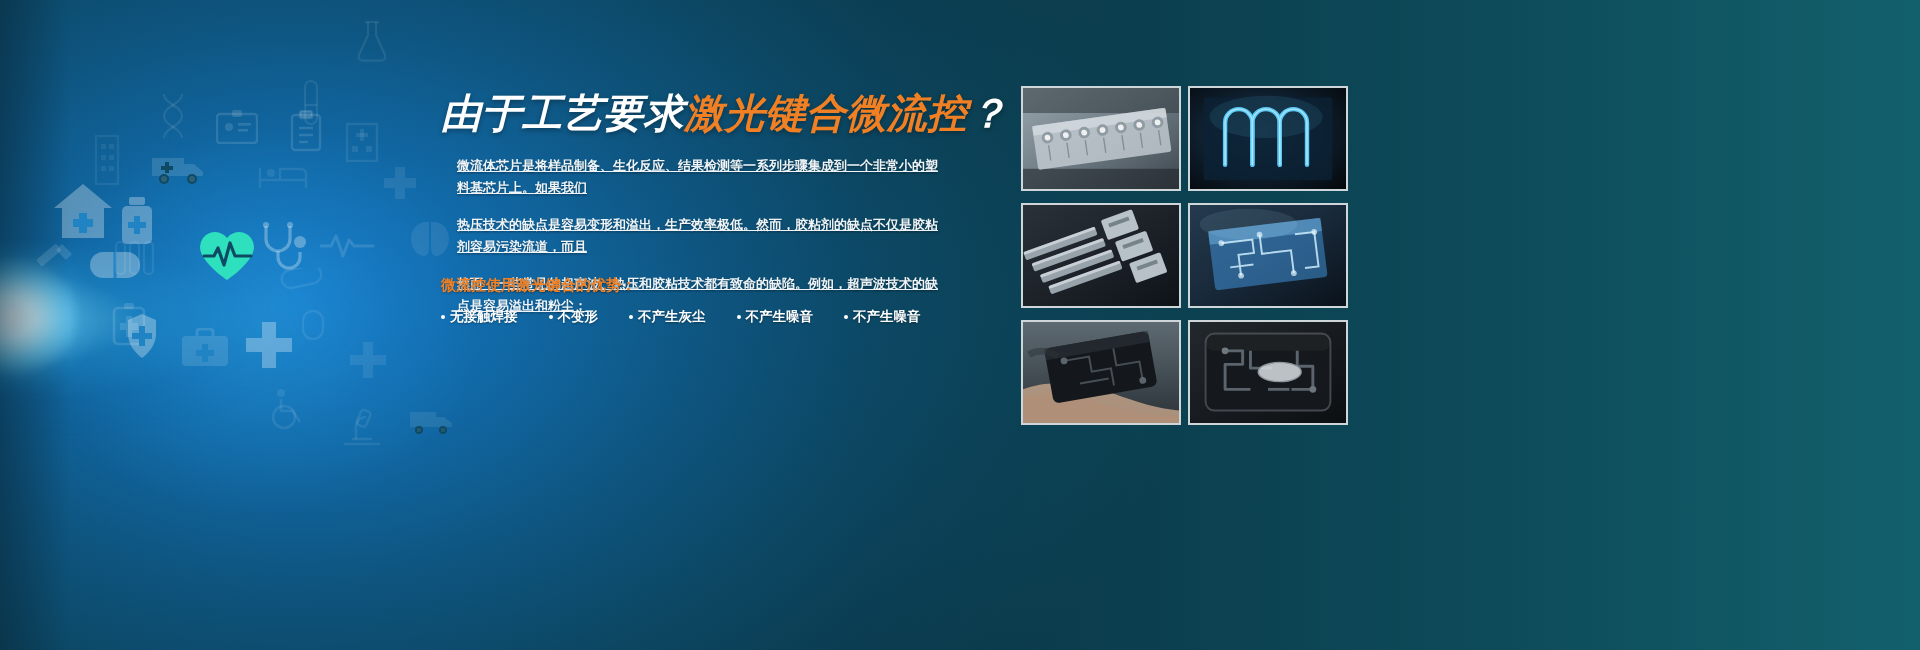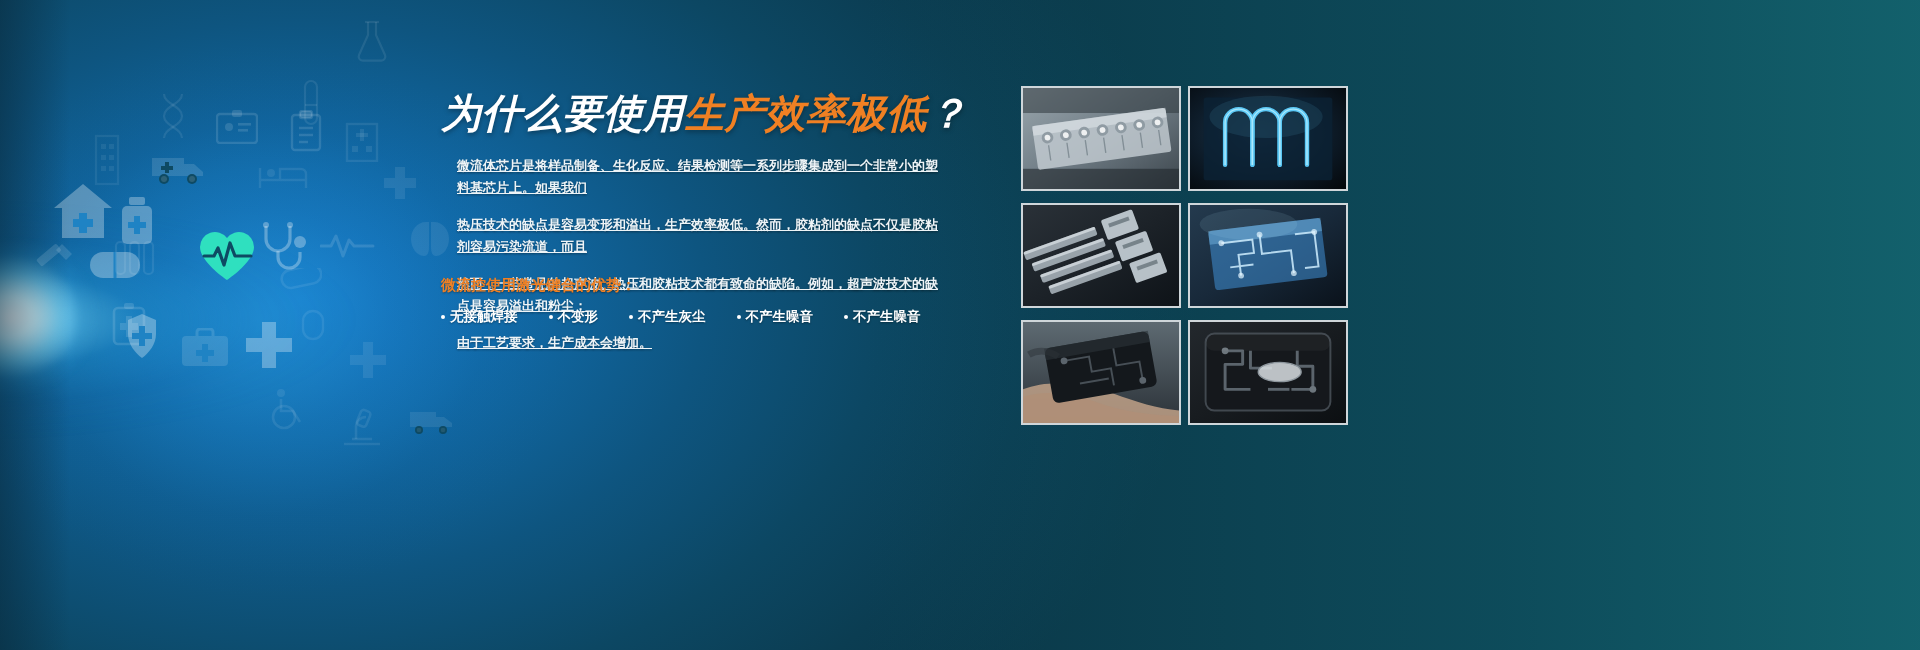--- a/index.html
+++ b/index.html
@@ -364,28 +364,27 @@
         <rect x="4" y="6" width="9" height="32" rx="4"></rect>
         <rect x="18" y="6" width="9" height="32" rx="4"></rect>
         <rect x="32" y="6" width="9" height="32" rx="4"></rect>
       </svg>
     </span>
   </div>
 
   <div id="textcol">
 
     <h1 id="title">
-      <span>为什么要使用</span><span class="hl">生产效率极低</span><span class="q">？</span>
+      <span>由于工艺要求</span><span class="hl">激光键合微流控</span><span class="q">？</span>
     </h1>
 
     <div id="para">
       <p>微流体芯片是将样品制备、生化反应、结果检测等一系列步骤集成到一个非常小的塑料基芯片上。如果我们</p>
       <p>热压技术的缺点是容易变形和溢出，生产效率极低。然而，胶粘剂的缺点不仅是胶粘剂容易污染流道，而且</p>
       <p>然而，一些常见的超声波、热压和胶粘技术都有致命的缺陷。例如，超声波技术的缺点是容易溢出和粉尘；</p>
-      <p>由于工艺要求，生产成本会增加。</p>
     </div>
 
     <div id="subtitle">微流控使用激光键合的优势：</div>
 
     <div id="bullets">
       <span class="bullet">
         <span class="dot"></span>
         <span>无接触焊接</span>
       </span>
       <span class="bullet">

